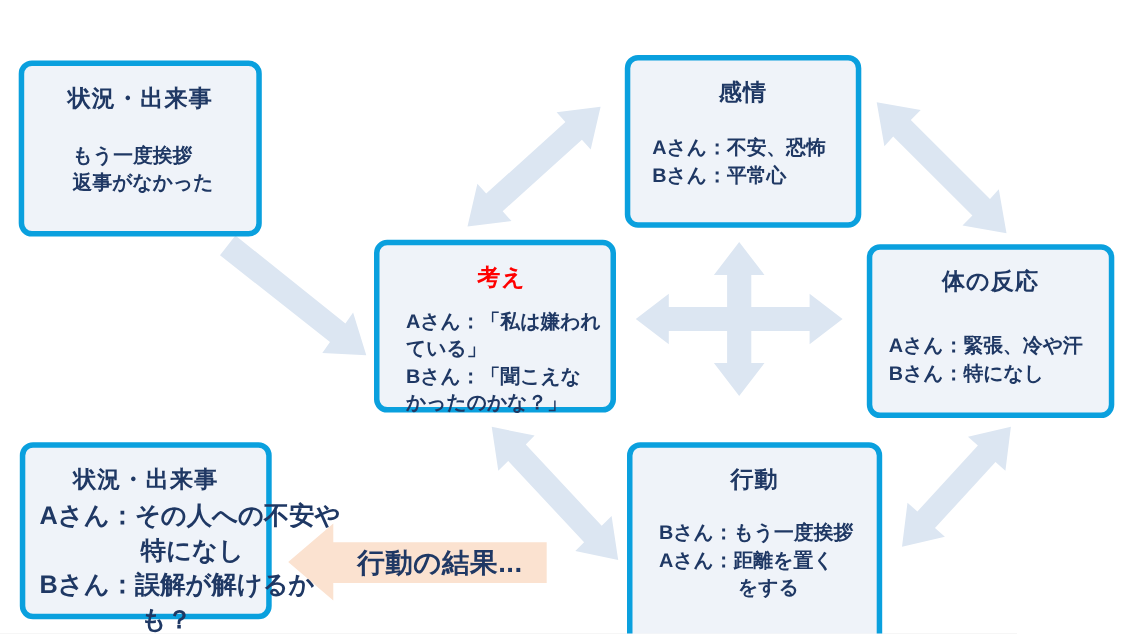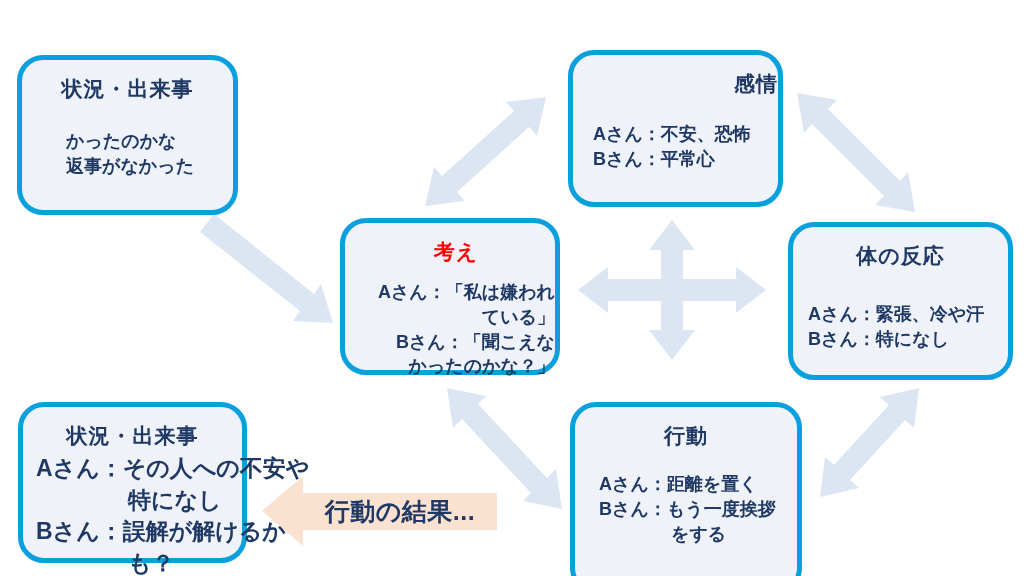--- a/index.html
+++ b/index.html
@@ -22,43 +22,43 @@
     background:var(--bg);
     overflow:hidden;
   }
   #arrow-layer{
     position:absolute;left:0;top:0;width:1024px;height:576px;
   }
   .box{
     position:absolute;
     box-sizing:border-box;
     border:5px solid var(--border);
-    border-radius:26px;
+    border-radius:12px;
     background:var(--fill);
     color:var(--navy);
     font-weight:bold;
   }
   .box .title{
     text-align:center;
     font-size:21px;
     padding-top:15px;
     letter-spacing:1px;
   }
   .box .body{
     font-size:18px;
     line-height:1.38;
   }
   .box .body .line{white-space:pre;}
   .box-situation-top  .title{margin-bottom:26px;}
   .box-situation-top  .body{padding-left:44px;}
-  .box-emotion        .title{margin-bottom:24px;text-align:right;}
+  .box-emotion        .title{margin-bottom:24px;}
   .box-emotion        .body{padding-left:20px;}
   .box-thought        .title{margin-bottom:14px;}
   .box-thought        .title{color:var(--red);}
-  .box-thought        .body{padding-left:12px;text-align:right;}
+  .box-thought        .body{padding-left:12px;}
   .box-body-reaction  .title{margin-bottom:32px;}
   .box-body-reaction  .body{padding-left:15px;}
   .box-behavior       .title{margin-bottom:22px;}
   .box-behavior       .body{padding-left:24px;}
   .box-situation-bottom .title{margin-bottom:3px;}
   .box-situation-bottom .body{padding-left:13px;font-size:23px;}
   #result-label{
     position:absolute;
     left:302px;top:492px;width:196px;height:39px;
     display:flex;align-items:center;justify-content:center;
@@ -79,21 +79,21 @@
       <polygon points="915,212 875,205 884,196 812,124 804,133 797,93 837,100 828,109 900,181 908,172" fill="var(--arrow)"></polygon>
       <polygon points="672,220 695,250 683,250 683,279 736,279 736,267 766,290 736,313 736,301 683,301 683,330 695,330 672,360 649,330 661,330 661,301 608,301 608,313 578,290 608,267 608,279 661,279 661,250 649,250" fill="var(--arrow)"></polygon>
       <polygon points="562,509 523,501 531,493 462,419 453,428 447,388 486,396 478,404 547,478 556,469" fill="var(--arrow)"></polygon>
       <polygon points="820,497 825,457 834,465 889,405 880,397 919,388 914,428 905,420 850,480 859,488" fill="var(--arrow)"></polygon>
       <polygon points="262,511 303,476 303,493 497,493 497,530 303,530 303,546" fill="var(--peach)"></polygon>
     </svg>
 
   <div class="box box-situation-top" style="left:17px;top:55px;width:221px;height:160px;">
     <div class="title">状況・出来事</div>
     <div class="body">
-        <div class="line">かったのかな</div>
+        <div class="line">もう一度挨拶</div>
         <div class="line">返事がなかった</div>
       </div>
   </div>
 
   <div class="box box-emotion" style="left:568px;top:50px;width:215px;height:157px;">
     <div class="title">感情</div>
     <div class="body">
         <div class="line">Aさん：不安、恐怖</div>
         <div class="line">Bさん：平常心</div>
       </div>
@@ -113,22 +113,22 @@
     <div class="title">体の反応</div>
     <div class="body">
         <div class="line">Aさん：緊張、冷や汗</div>
         <div class="line">Bさん：特になし</div>
       </div>
   </div>
 
   <div class="box box-behavior" style="left:570px;top:402px;width:232px;height:192px;">
     <div class="title">行動</div>
     <div class="body">
+        <div class="line">Bさん：もう一度挨拶</div>
         <div class="line">Aさん：距離を置く</div>
-        <div class="line">Bさん：もう一度挨拶</div>
         <div class="line">　　　　をする</div>
       </div>
   </div>
 
   <div class="box box-situation-bottom" style="left:18px;top:402px;width:229px;height:161px;">
     <div class="title">状況・出来事</div>
     <div class="body">
         <div class="line">Aさん：その人への不安や</div>
         <div class="line">　　　　特になし</div>
         <div class="line">Bさん：誤解が解けるか</div>

